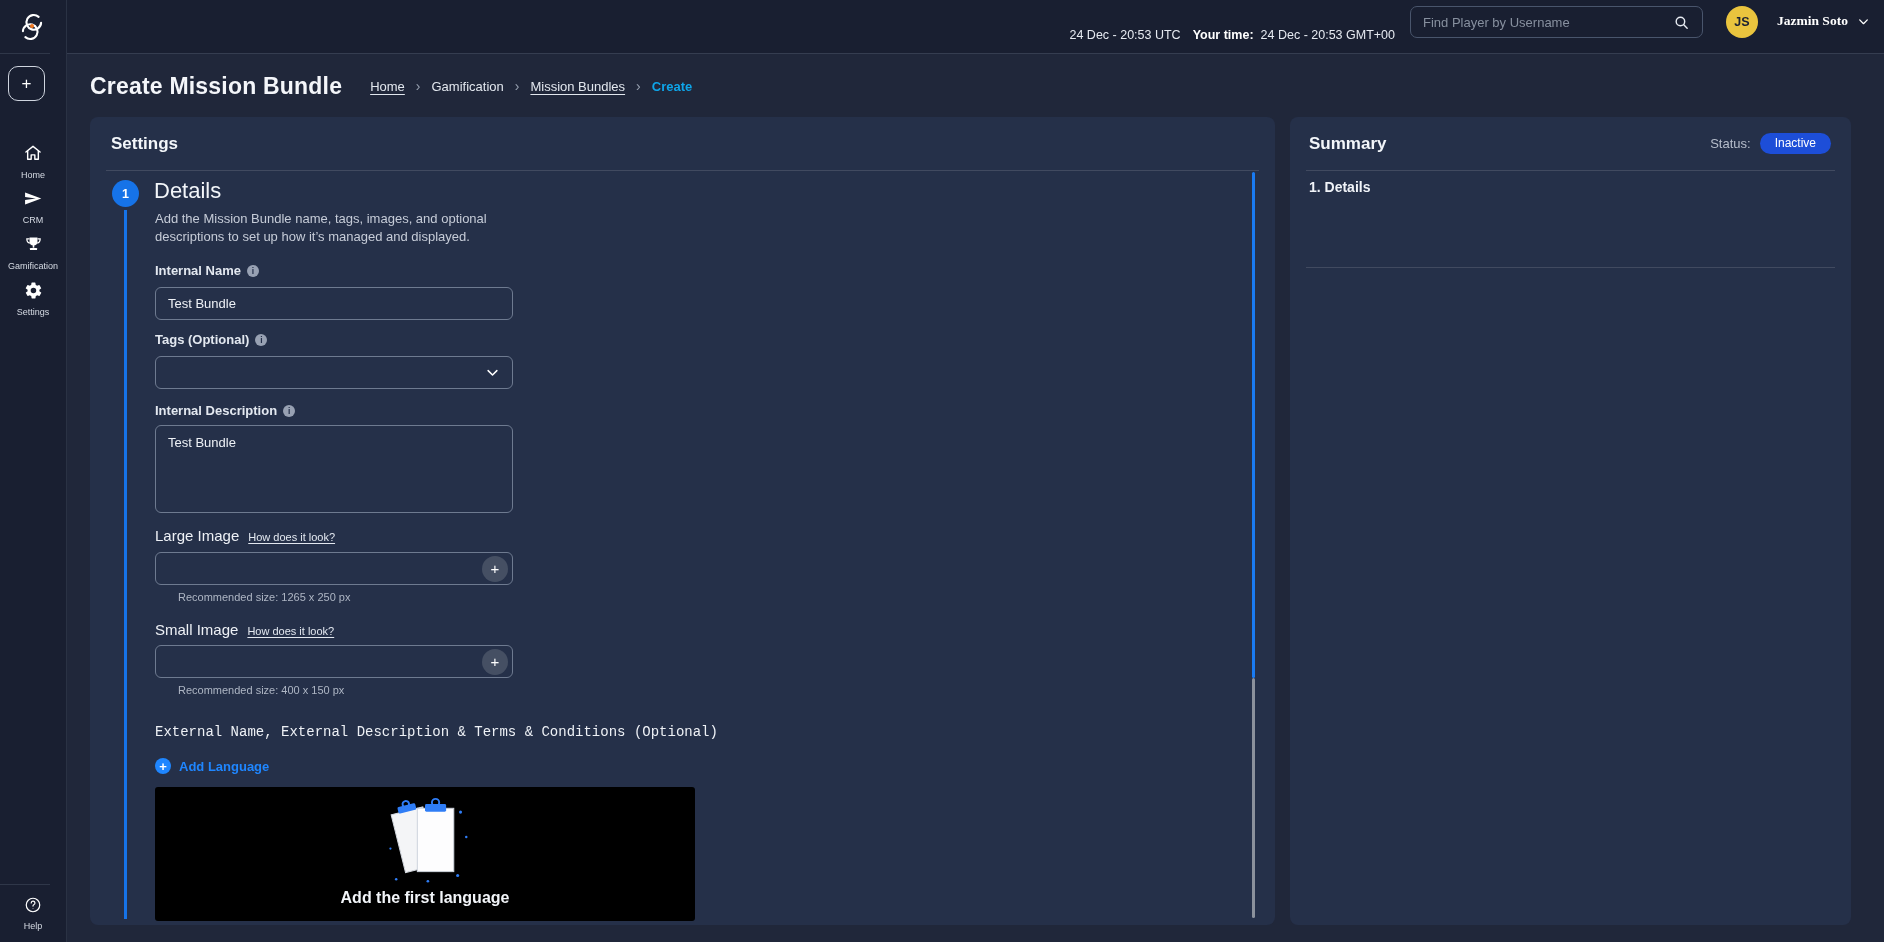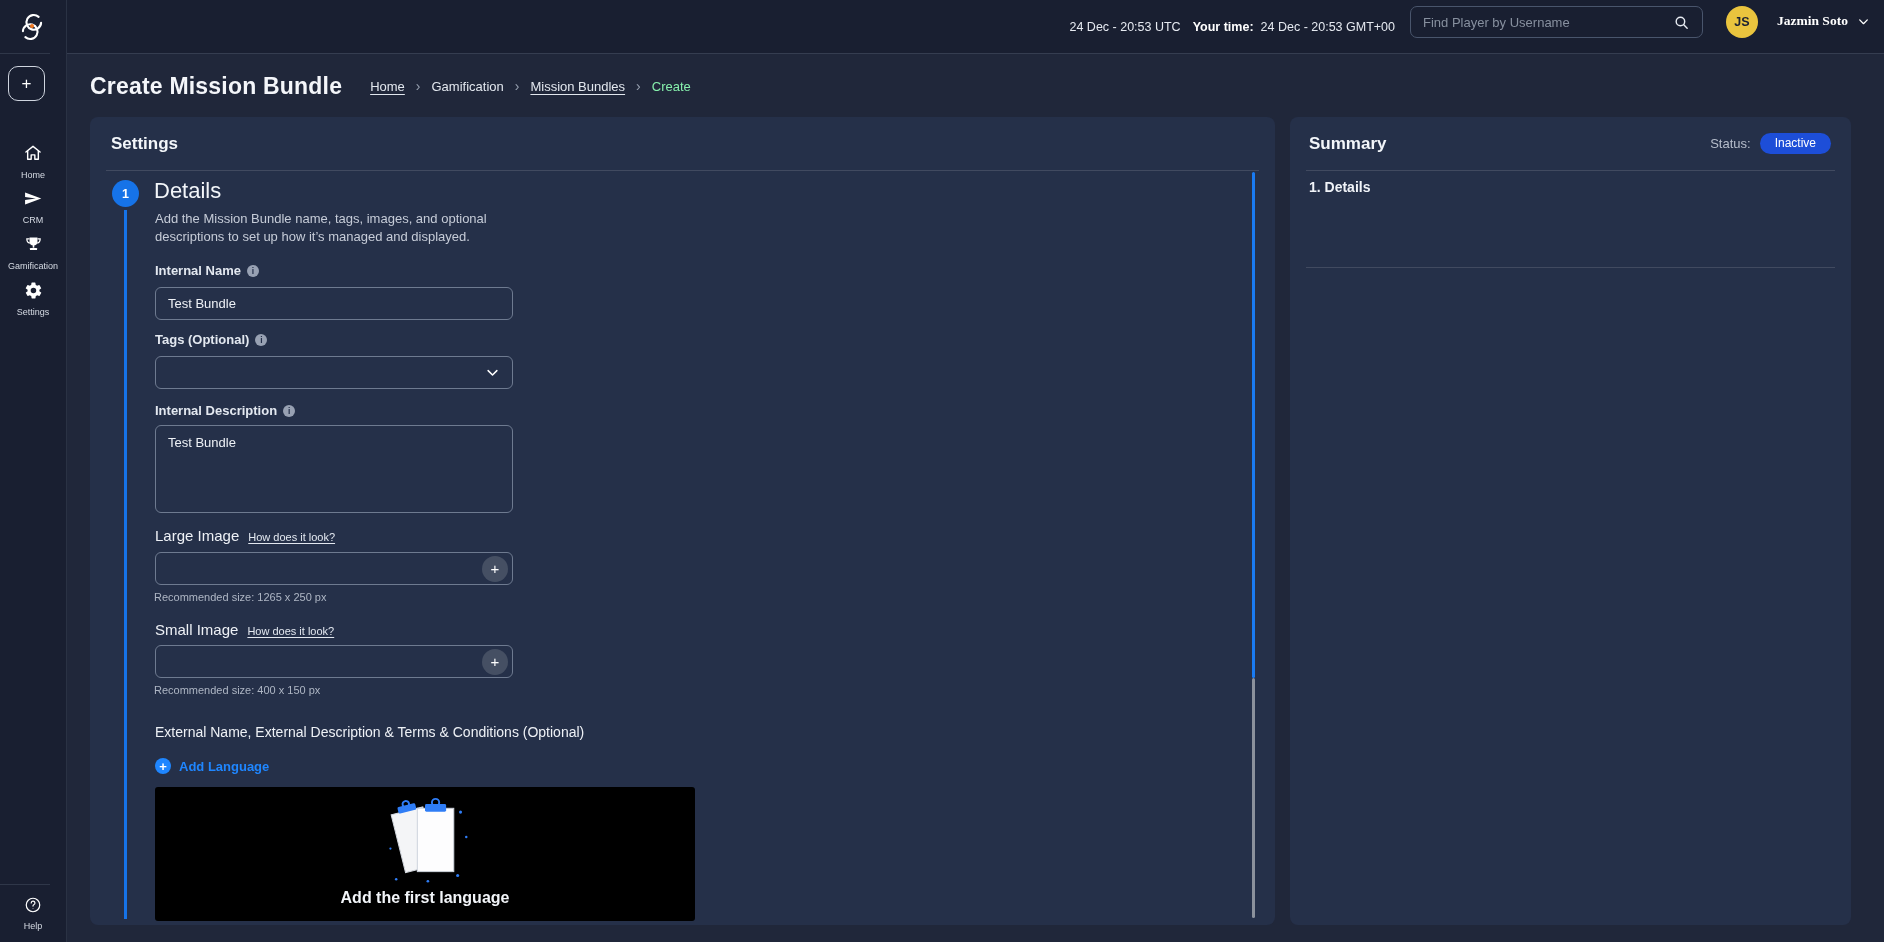--- a/index.html
+++ b/index.html
@@ -24,21 +24,21 @@
   .sb-item { height:46px; display:flex; flex-direction:column; align-items:center;
     justify-content:center; gap:3px; cursor:pointer; }
   .sb-item .lbl { font-size:9px; color:#d6dbe4; }
   .help-item { position:absolute; top:896px; left:0; right:0; display:flex;
     flex-direction:column; align-items:center; gap:3px; cursor:pointer; }
   .help-item .lbl { font-size:9px; color:#d6dbe4; }
 
   
   .topbar { position:absolute; left:67px; top:0; right:0; height:54px;
     background:#191f31; border-bottom:1px solid #353d50; }
-  .time-block { position:absolute; right:489px; top:0; height:54px;
+  .time-block { position:absolute; right:489px; top:8px; height:54px;
     display:flex; align-items:center; font-size:12.5px; color:#e6eaf1; white-space:nowrap; }
   .time-block .bold { font-weight:700; color:#fff; margin:0 7px 0 12px; }
   .search-box { position:absolute; left:1343px; top:6px; width:293px; height:32px;
     border:1px solid #49556c; border-radius:7px; display:flex; align-items:center;
     padding:0 12px; background:transparent; }
   .search-box input { flex:1; background:transparent; border:none; outline:none;
     color:#e9edf3; font-size:13px; font-family:inherit; }
   .search-box input::placeholder { color:#87909f; }
   .avatar { position:absolute; left:1659px; top:6px; width:32px; height:32px;
     border-radius:50%; background:#eac43e; color:#1b2133; font-weight:700;
@@ -49,21 +49,21 @@
 
   
   .page-header { position:absolute; left:67px; top:55px; right:12px; height:62px;
     display:flex; align-items:center; padding-left:23px; }
   .page-title { font-size:23px; font-weight:700; color:#f4f6fa; letter-spacing:.2px; }
   .breadcrumb { margin-left:28px; display:flex; align-items:center; gap:11px;
     font-size:13px; color:#e2e7ee; }
   .bc-sep { color:#97a0b0; font-size:14px; }
   .bc-link { text-decoration:underline; text-underline-offset:3px; cursor:pointer; }
   .bc-plain { cursor:pointer; }
-  .bc-current { font-weight:400; color:#86efac; }
+  .bc-current { font-weight:700; color:#0ea5e9; }
 
   
   .panel { position:absolute; background:#253049; border-radius:8px; }
   .settings-panel { left:90px; top:117px; width:1185px; height:808px; }
   .summary-panel { left:1290px; top:117px; width:561px; height:808px; }
   .p-title { position:absolute; left:21px; top:17px; font-size:17px; font-weight:700; color:#f3f6fa; }
   .p-divider { position:absolute; left:16px; right:16px; height:1px; background:rgba(255,255,255,.13); }
 
   
   .step-circle { position:absolute; left:22px; top:63px; width:27px; height:27px;
@@ -89,22 +89,22 @@
   .t-area { height:88px; padding:8px 12px; resize:none; outline:none; line-height:17px; }
   .t-upload { height:33px; display:flex; align-items:center; justify-content:flex-end;
     padding:0 4px; cursor:pointer; }
   .plus-circle { width:26px; height:26px; border-radius:50%; background:#454f63;
     color:#fff; font-size:15px; display:flex; align-items:center; justify-content:center;
     border:none; cursor:pointer; }
   .img-label { position:absolute; left:65px; display:flex; align-items:baseline; gap:9px; }
   .img-label .big { font-size:15px; color:#eef1f6; }
   .img-label .look { font-size:11px; color:#e3e8f0; text-decoration:underline;
     text-underline-offset:2px; cursor:pointer; }
-  .hint { position:absolute; left:64px; font-size:11px; color:#aeb6c4; }
-  .ext-title { position:absolute; left:65px; top:607px; font-size:14px; color:#eef1f6; }
+  .hint { position:absolute; left:88px; font-size:11px; color:#aeb6c4; }
+  .ext-title { position:absolute; left:65px; top:607px; font-size:14px; color:#eef1f6;font-family:Liberation Mono, monospace; }
   .add-lang { position:absolute; left:65px; top:641px; display:flex; align-items:center;
     gap:8px; cursor:pointer; }
   .add-lang .plus { width:16px; height:16px; border-radius:50%; background:#1f86ff;
     color:#fff; font-size:13px; font-weight:700; display:flex; align-items:center;
     justify-content:center; line-height:1; }
   .add-lang .txt { color:#1f86ff; font-size:13px; font-weight:700; }
   .empty-box { position:absolute; left:65px; top:670px; width:540px; height:134px;
     background:#000000; border-radius:3px; display:flex; flex-direction:column;
     align-items:center; }
   .empty-box .illus { margin-top:4px; }

